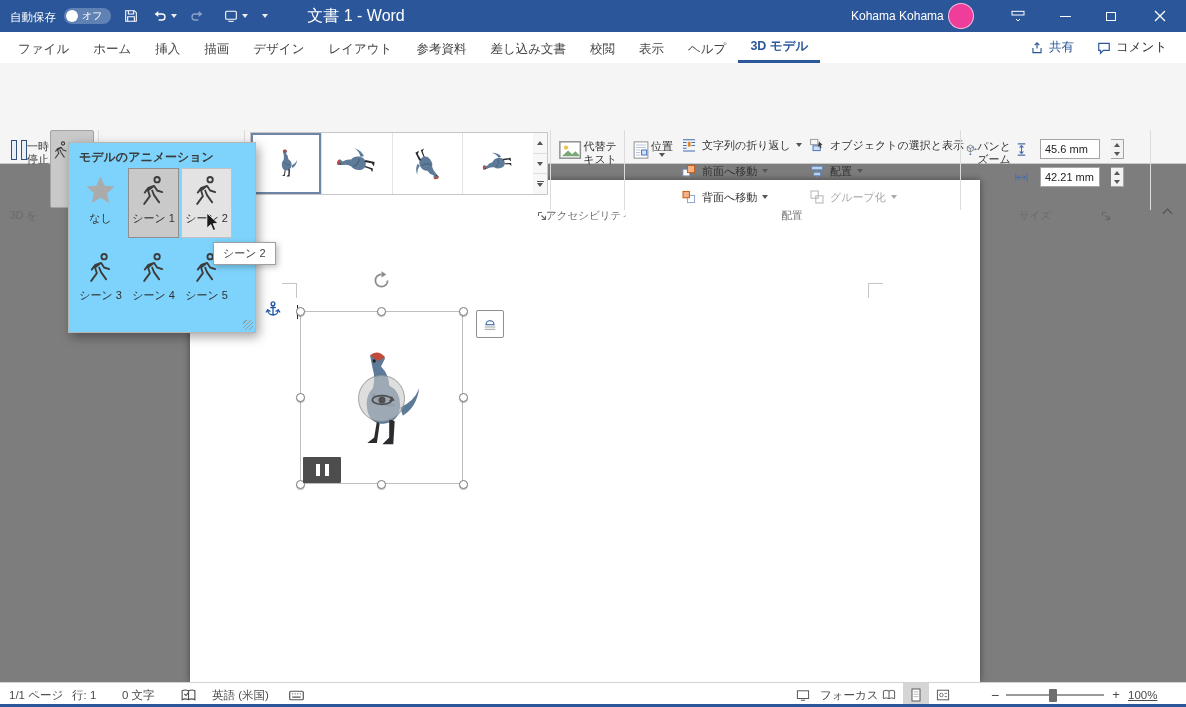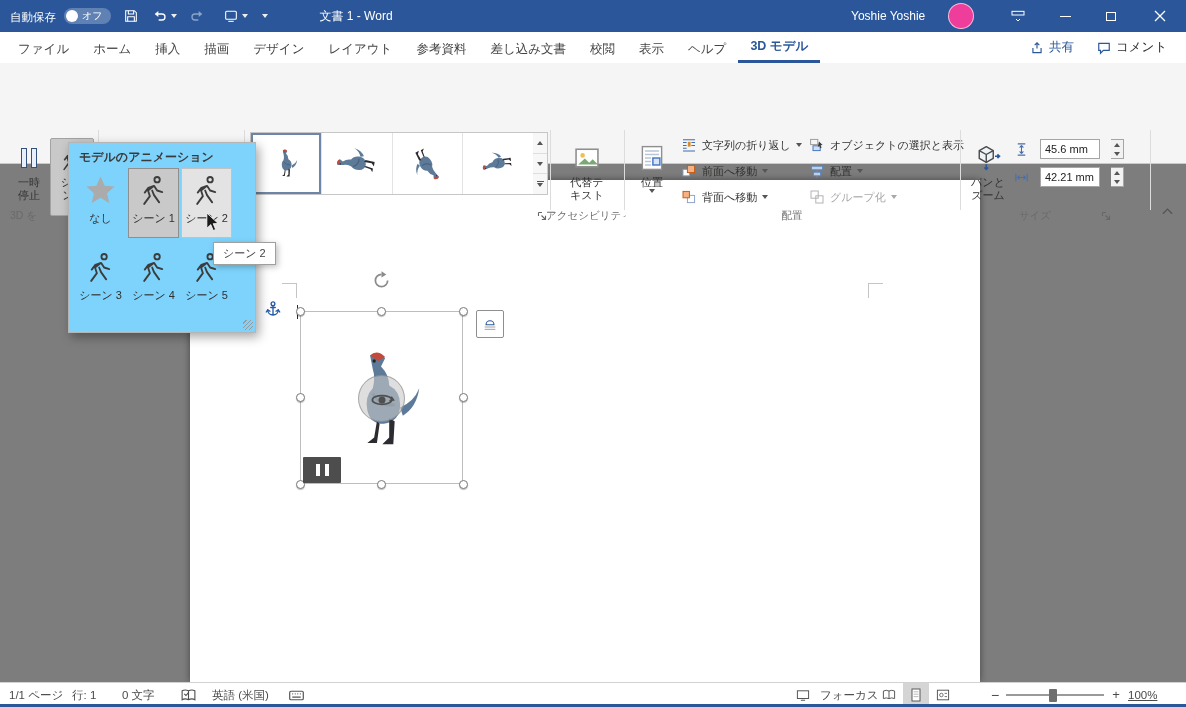--- a/index.html
+++ b/index.html
@@ -15,21 +15,21 @@
 .titlebar>*{position:absolute;}
 [data-name="autosave-label"]{left:10px;top:10px;font-size:11.5px;}
 [data-name="autosave-toggle"]{left:64px;top:8px;width:47px;height:16px;border-radius:8px;background:rgba(255,255,255,.25);display:flex;align-items:center;gap:4px;padding:0 4px 0 2px;}
 [data-name="autosave-knob"]{width:12px;height:12px;border-radius:50%;background:#fff;}
 [data-name="autosave-state"]{font-size:10px;color:#fff;}
 [data-name="save-button"]{left:120px;top:5px;width:22px;height:22px;display:flex;align-items:center;justify-content:center;}
 [data-name="undo-button"]{left:148px;top:5px;width:32px;height:22px;display:flex;align-items:center;gap:3px;justify-content:center;}
 [data-name="redo-button"]{left:186px;top:5px;width:22px;height:22px;display:flex;align-items:center;justify-content:center;opacity:.45;}
 [data-name="touch-mode-button"]{left:218px;top:5px;width:34px;height:22px;display:flex;align-items:center;gap:3px;justify-content:center;}
 [data-name="qat-customize-button"]{left:256px;top:5px;width:18px;height:22px;display:flex;align-items:center;justify-content:center;}
-[data-name="document-title"]{left:276px;top:0;width:160px;text-align:center;line-height:32px;font-size:12px;white-space:nowrap;}
+[data-name="document-title"]{left:276px;top:0;width:160px;text-align:center;line-height:32px;font-size:16px;white-space:nowrap;}
 [data-name="search-box"]{left:440px;top:5px;width:320px;height:23px;background:#68809f;border-radius:3px;display:flex;align-items:center;justify-content:center;gap:7px;color:#14181f;font-size:12px;}
 [data-name="user-name"]{left:851px;top:0;line-height:32px;font-size:12px;white-space:nowrap;}
 [data-name="user-avatar"]{left:948px;top:3px;width:26px;height:26px;border-radius:50%;background:#ee3d9b;border:1px solid rgba(255,255,255,.65);}
 [data-name="ribbon-display-button"]{left:1006px;top:5px;width:24px;height:22px;display:flex;align-items:center;justify-content:center;}
 [data-name="minimize-button"]{left:1042px;top:0;width:46px;height:32px;display:flex;align-items:center;justify-content:center;}
 [data-name="maximize-button"]{left:1088px;top:0;width:46px;height:32px;display:flex;align-items:center;justify-content:center;}
 [data-name="close-button"]{left:1134px;top:0;width:52px;height:32px;display:flex;align-items:center;justify-content:center;}
 .minig{width:11px;height:1px;background:#fff;}
 .maxg{width:10px;height:9px;border:1px solid #fff;}
 .chev{display:inline-block;width:0;height:0;border-left:3.2px solid transparent;border-right:3.2px solid transparent;border-top:4px solid #555;}
@@ -41,21 +41,21 @@
 .tab{padding:0 12px;line-height:28px;font-size:12.5px;color:#444;white-space:nowrap;}
 .tab.active{color:#2b579a;font-weight:bold;border-bottom:3px solid #2b579a;}
 [data-name="share-button"]{position:absolute;left:1030px;top:0;height:31px;display:flex;align-items:center;gap:5px;font-size:12.5px;color:#2b579a;}
 [data-name="comments-button"]{position:absolute;left:1097px;top:0;height:31px;display:flex;align-items:center;gap:5px;font-size:12.5px;color:#323130;}
 
 
 .ribbon{position:absolute;left:0;top:63px;width:100%;height:101px;background:#f5f5f5;border-bottom:1px solid #c9c9c9;z-index:8;}
 .ribbon>*{position:absolute;}
 .vdiv{top:67px;height:80px;width:1px;background:#dcdcdc;}
 .d1{left:98px;}.d2{left:244px;}.d3{left:550px;}.d4{left:624px;}.d5{left:960px;}.d6{left:1150px;}
-.bigbtn{top:75px;height:78px;display:flex;flex-direction:column;align-items:center;padding-top:5px;border:1px solid transparent;border-radius:2px;}
+.bigbtn{top:67px;height:78px;display:flex;align-items:flex-start;padding-top:5px;border:1px solid transparent;border-radius:2px;}
 .bigbtn svg{width:28px;height:28px;}
 .lbl{margin-top:4px;font-size:11px;line-height:13px;text-align:center;color:#323130;}
 .lbl .l{display:block;white-space:nowrap;}
 .lbl .row2{display:flex;align-items:center;gap:2px;justify-content:center;}
 .bigbtn.pressed{background:#c9c9c9;border-color:#a3a3a3;}
 [data-name="pause-button"]{left:10px;width:38px;}
 [data-name="scene-button"]{left:50px;width:44px;}
 [data-name="3d-model-button"]{left:104px;width:54px;}
 [data-name="reset-3d-button"]{left:160px;width:80px;}
 [data-name="alt-text-button"]{left:556px;width:62px;}
@@ -349,21 +349,21 @@
   <button data-name="touch-mode-button">
         <svg class="ic16" data-name="touch-mode-icon">
           <use href="#i-touch"></use>
         </svg>
         <span class="chev w" data-name="chevron-down-icon"></span>
       </button>
   <button data-name="qat-customize-button">
         <span class="chev w" data-name="chevron-down-icon"></span>
       </button>
   <span data-name="document-title">文書 1 - Word</span>
-  <span data-name="user-name">Yoshie Yoshie</span>
+  <span data-name="user-name">Kohama Kohama</span>
   <span data-name="user-avatar"></span>
   <button data-name="ribbon-display-button">
         <svg class="ic16" data-name="ribbon-display-icon">
           <use href="#i-ribbon"></use>
         </svg>
       </button>
   <button data-name="minimize-button">
         <span class="minig" data-name="minimize-icon"></span>
       </button>
   <button data-name="maximize-button">

